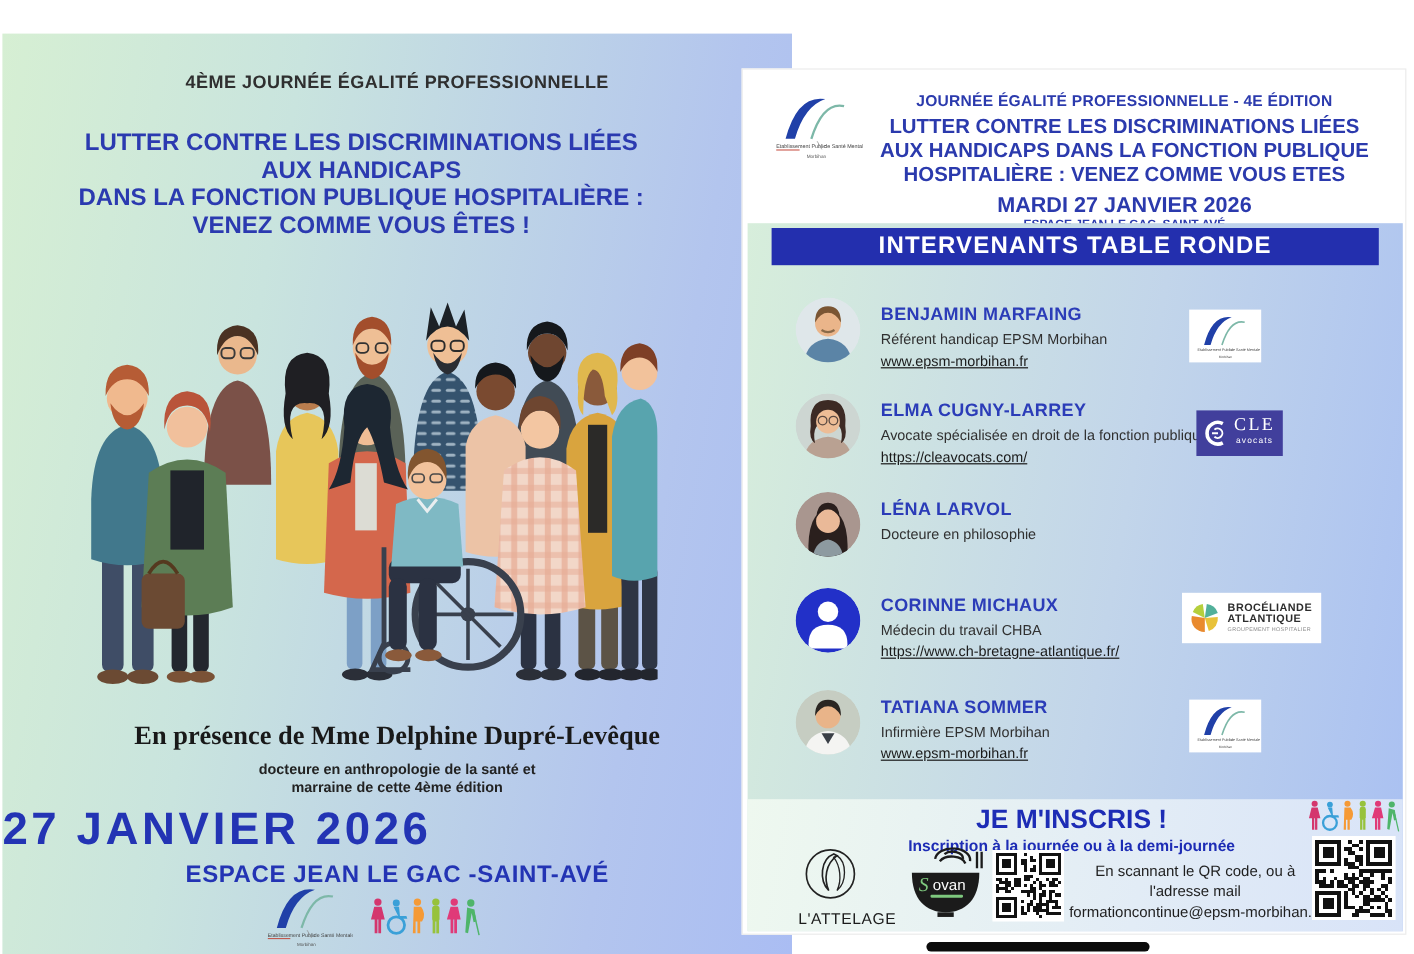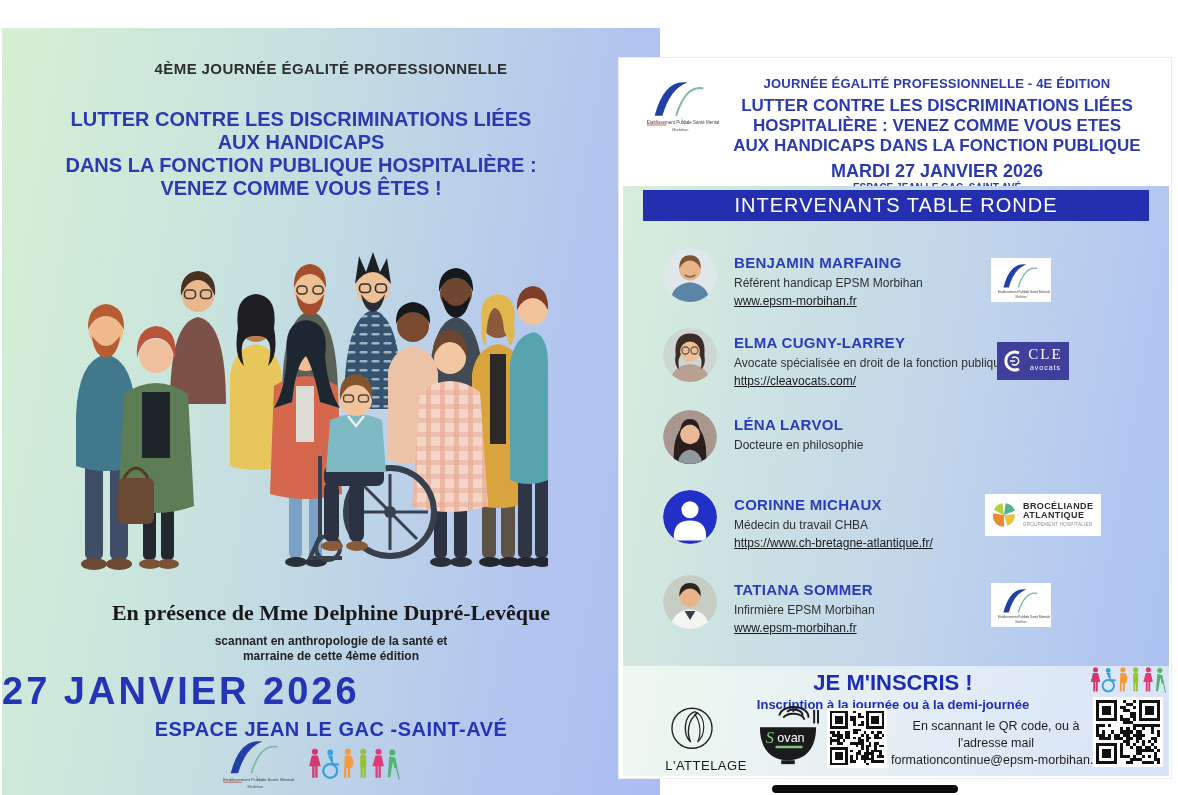--- a/index.html
+++ b/index.html
@@ -33,21 +33,21 @@
   .rp-logo{position:absolute;left:22px;top:10px;width:78px;height:74px;}
   .rp-head{position:absolute;left:92px;top:18px;width:452px;text-align:center;color:#2b3aad;}
   .rp-kicker{font-size:13px;font-weight:800;letter-spacing:.2px;}
   .rp-title{margin-top:5px;font-size:17px;line-height:20px;font-weight:800;}
   .rp-date{margin-top:5px;font-size:18px;font-weight:800;}
   .rp-venue{font-size:10px;font-weight:800;}
   .rp-body{position:absolute;left:4px;top:128px;width:546px;height:590px;
     background:linear-gradient(100deg,#d7eedb 0%,#c2d5ea 55%,#a9c0f2 100%);}
   .rp-banner{position:absolute;left:24px;top:132px;width:506px;height:31px;background:#232fae;
     display:flex;align-items:center;justify-content:center;color:#ffffff;
-    font-size:20px;font-weight:400;letter-spacing:1px;}
+    font-size:20px;font-weight:700;letter-spacing:1px;}
 
   .sp-row{position:absolute;left:0;width:554px;height:80px;}
   .sp1{top:188px;} .sp2{top:268px;} .sp3{top:350px;} .sp4{top:430px;} .sp5{top:515px;}
   .sp-avatar{position:absolute;left:44px;top:2px;width:54px;height:54px;border-radius:50%;overflow:hidden;}
   .sp-name{position:absolute;left:115px;top:8px;font-size:15px;font-weight:800;color:#2b3cb8;letter-spacing:.3px;}
   .sp-role{position:absolute;left:115px;top:30px;font-size:12px;color:#303030;}
   .sp-link{position:absolute;left:115px;top:48px;font-size:12px;color:#1a1a1a;text-decoration:underline;}
   .sp-logo-epsm{position:absolute;left:372px;width:58px;height:42px;background:#ffffff;padding:1px;}
   .sp-logo-cle{position:absolute;left:378px;width:72px;height:38px;background:#413f9c;
     display:flex;align-items:center;justify-content:center;gap:5px;}
@@ -227,21 +227,21 @@
         <path d="M272,216 Q298,204 324,216 L328,268 L268,268 Z" fill="#7fb9c4"></path>
         <path d="M290,212 L298,222 L306,212" fill="none" stroke="#e9eef0" stroke-width="2.5"></path>
         <circle cx="298" cy="196" r="16" fill="#f2c29b"></circle>
         <path d="M282,196 Q280,172 298,170 Q316,172 314,196 Q309,181 298,181 Q287,181 282,196 Z" fill="#82552f"></path>
         <rect x="285.5" y="191" width="10" height="7" rx="3" fill="none" stroke="#4a4a4a" stroke-width="1.4"></rect>
         <rect x="300.5" y="191" width="10" height="7" rx="3" fill="none" stroke="#4a4a4a" stroke-width="1.4"></rect>
       </g>
     </svg>
 
     <div class="lp-guest">En présence de Mme Delphine Dupré-Levêque</div>
-    <div class="lp-sub lp-sub1">scannant en anthropologie de la santé et</div>
+    <div class="lp-sub lp-sub1">docteure en anthropologie de la santé et</div>
     <div class="lp-sub lp-sub2">marraine de cette 4ème édition</div>
     <div class="lp-date">27 JANVIER 2026</div>
     <div class="lp-venue">ESPACE JEAN LE GAC -SAINT-AVÉ</div>
 
     <svg class="lp-epsm" viewBox="0 0 80 62">
       <path d="M14,42 Q24,4 48,8 Q30,14 22,42 Z" fill="#2040a8"></path>
       <path d="M36,42 Q46,10 64,14" stroke="#7db8a8" stroke-width="2" fill="none"></path>
       <text x="6" y="50" class="epsm-tiny">Etablissement Public</text>
       <line x1="41" y1="44" x2="45" y2="51" stroke="#888" stroke-width=".6"></line>
       <text x="47" y="50" class="epsm-tiny">de Santé Mentale</text>
@@ -290,22 +290,22 @@
       <line x1="41" y1="44" x2="45" y2="51" stroke="#888" stroke-width=".6"></line>
       <text x="47" y="50" class="epsm-tiny">de Santé Mentale</text>
       <text x="32" y="58" class="epsm-tiny2">Morbihan</text>
       <line x1="6" y1="51.5" x2="26" y2="51.5" stroke="#c0392b" stroke-width=".8"></line>
     </svg>
 
     <div class="rp-head">
       <div class="rp-kicker">JOURNÉE ÉGALITÉ PROFESSIONNELLE - 4E ÉDITION</div>
       <div class="rp-title">
         <div>LUTTER CONTRE LES DISCRIMINATIONS LIÉES</div>
+        <div>AUX HANDICAPS DANS LA FONCTION PUBLIQUE</div>
         <div>HOSPITALIÈRE : VENEZ COMME VOUS ETES</div>
-        <div>AUX HANDICAPS DANS LA FONCTION PUBLIQUE</div>
       </div>
       <div class="rp-date">MARDI 27 JANVIER 2026</div>
       <div class="rp-venue">ESPACE JEAN LE GAC, SAINT AVÉ</div>
     </div>
 
     <div class="rp-body"></div>
     <div class="rp-banner">INTERVENANTS TABLE RONDE</div>
 
     <div class="sp-row sp1">
       <svg class="sp-avatar" viewBox="0 0 60 60">

